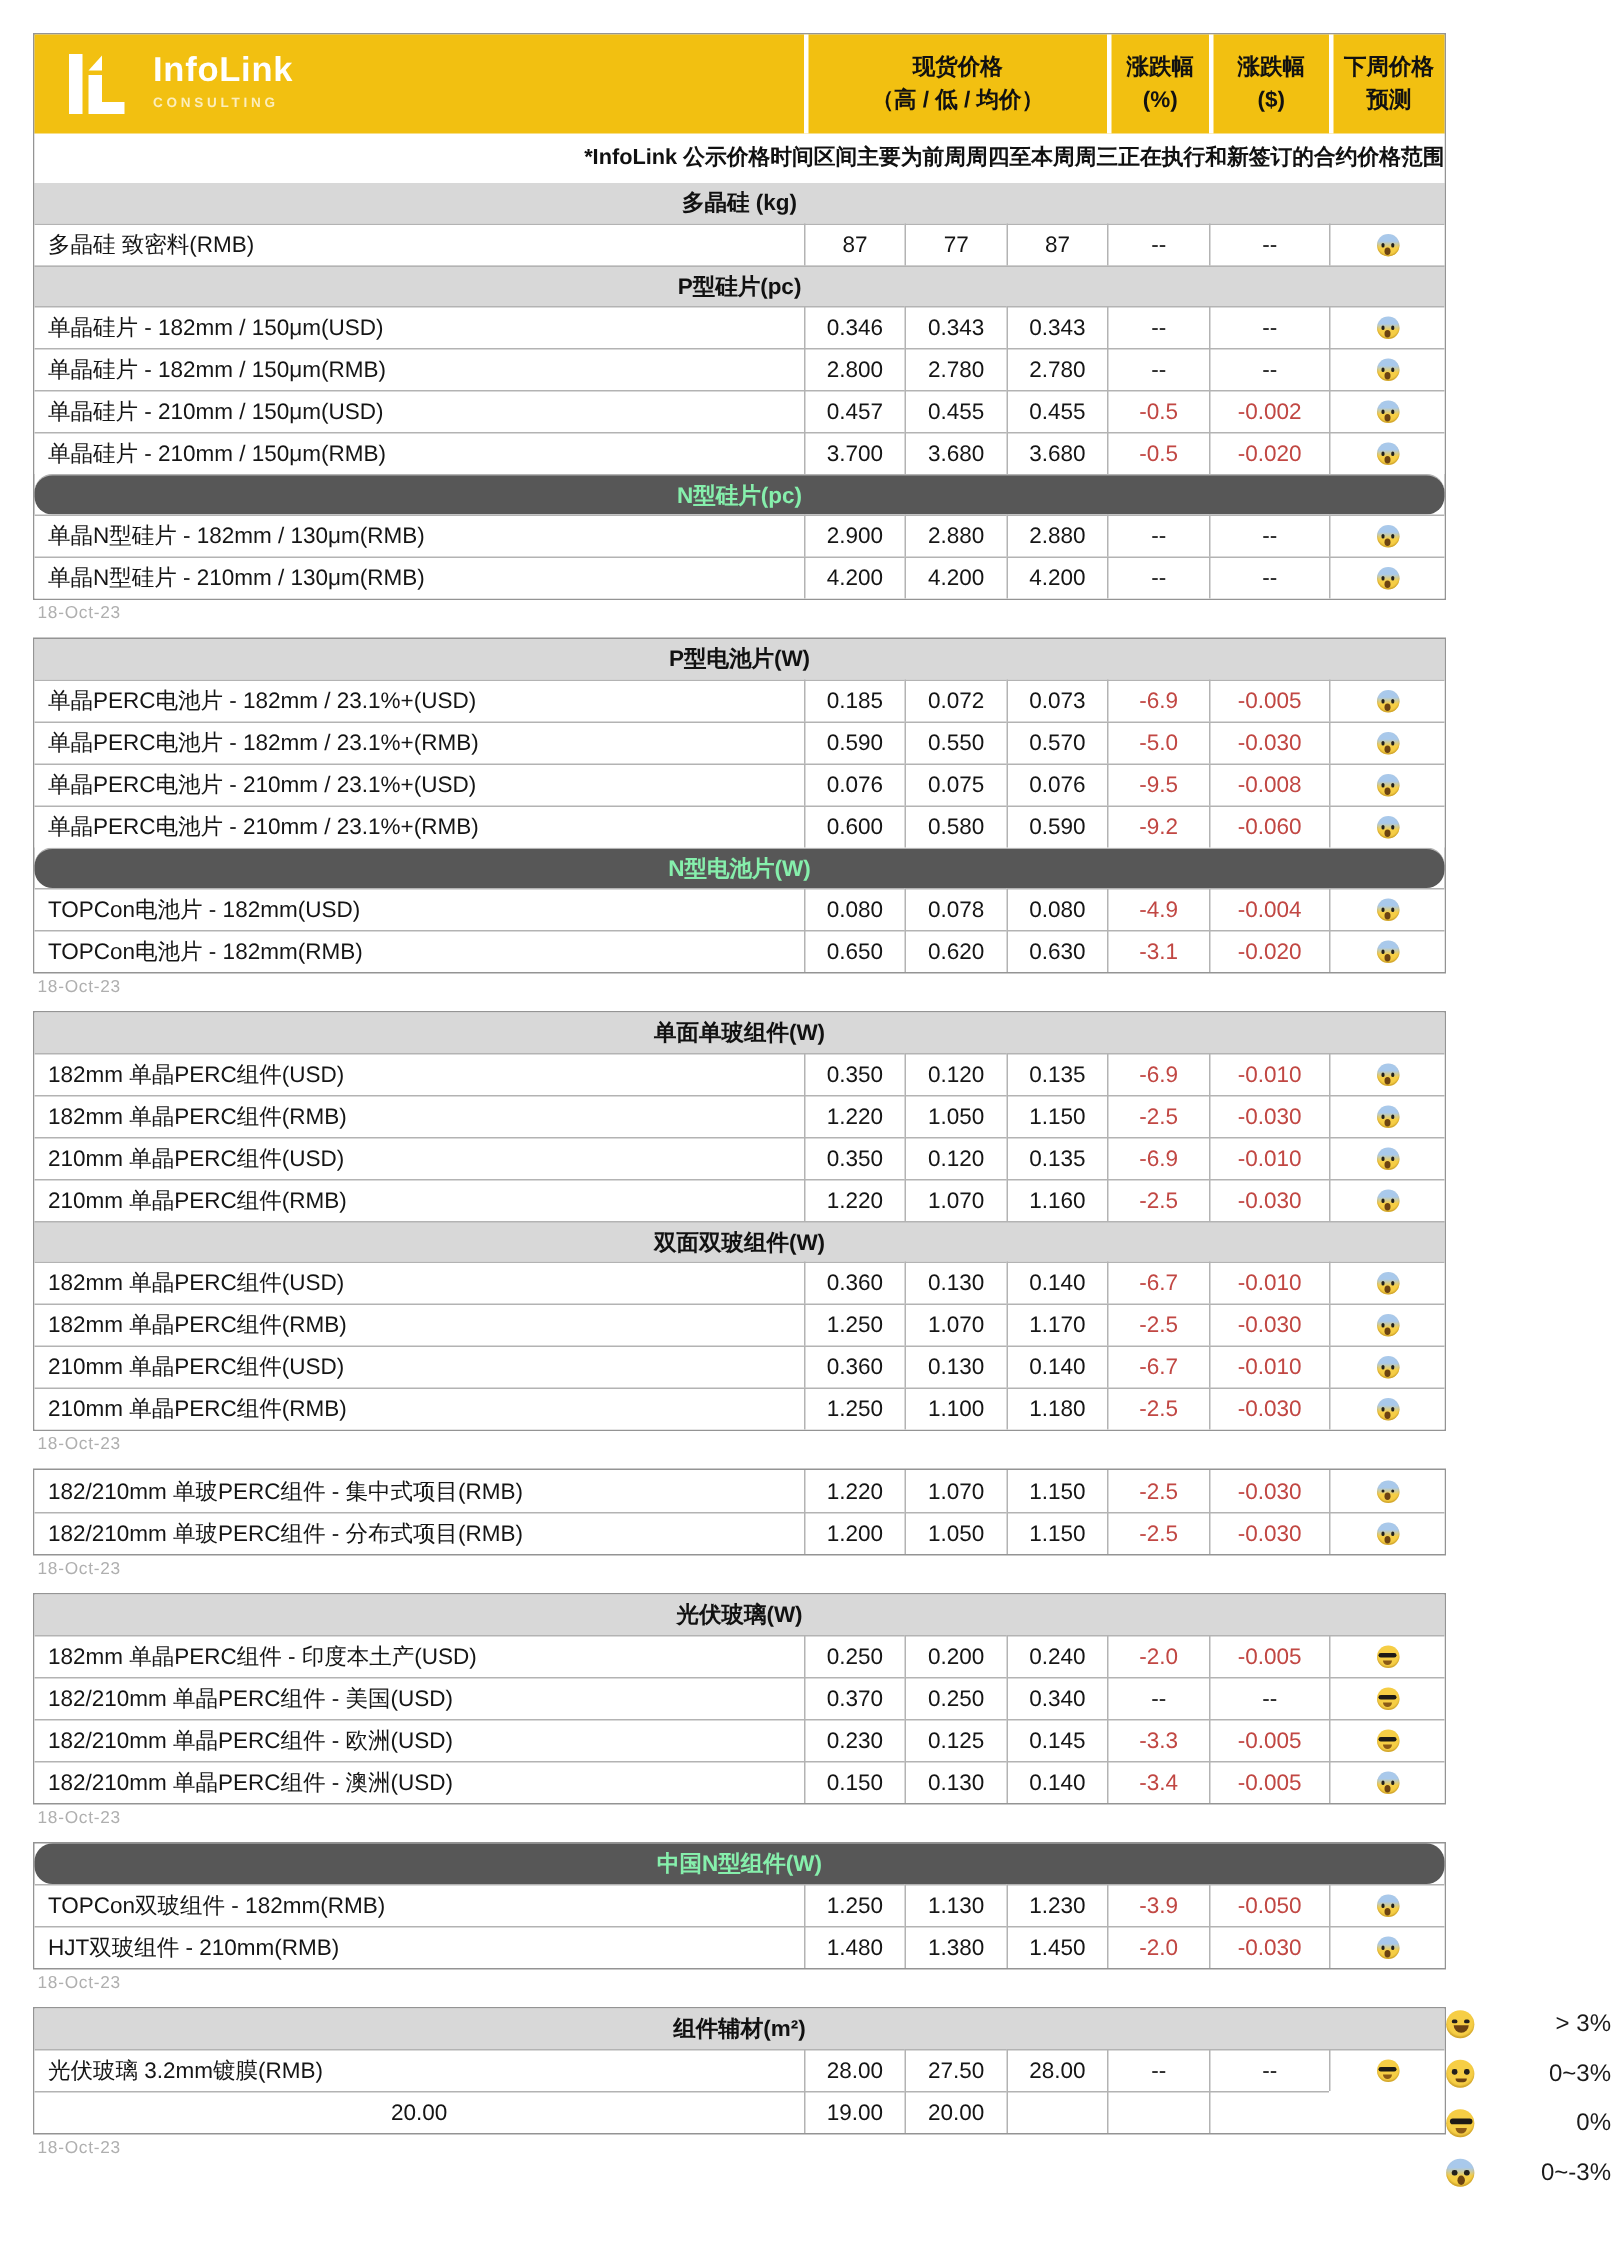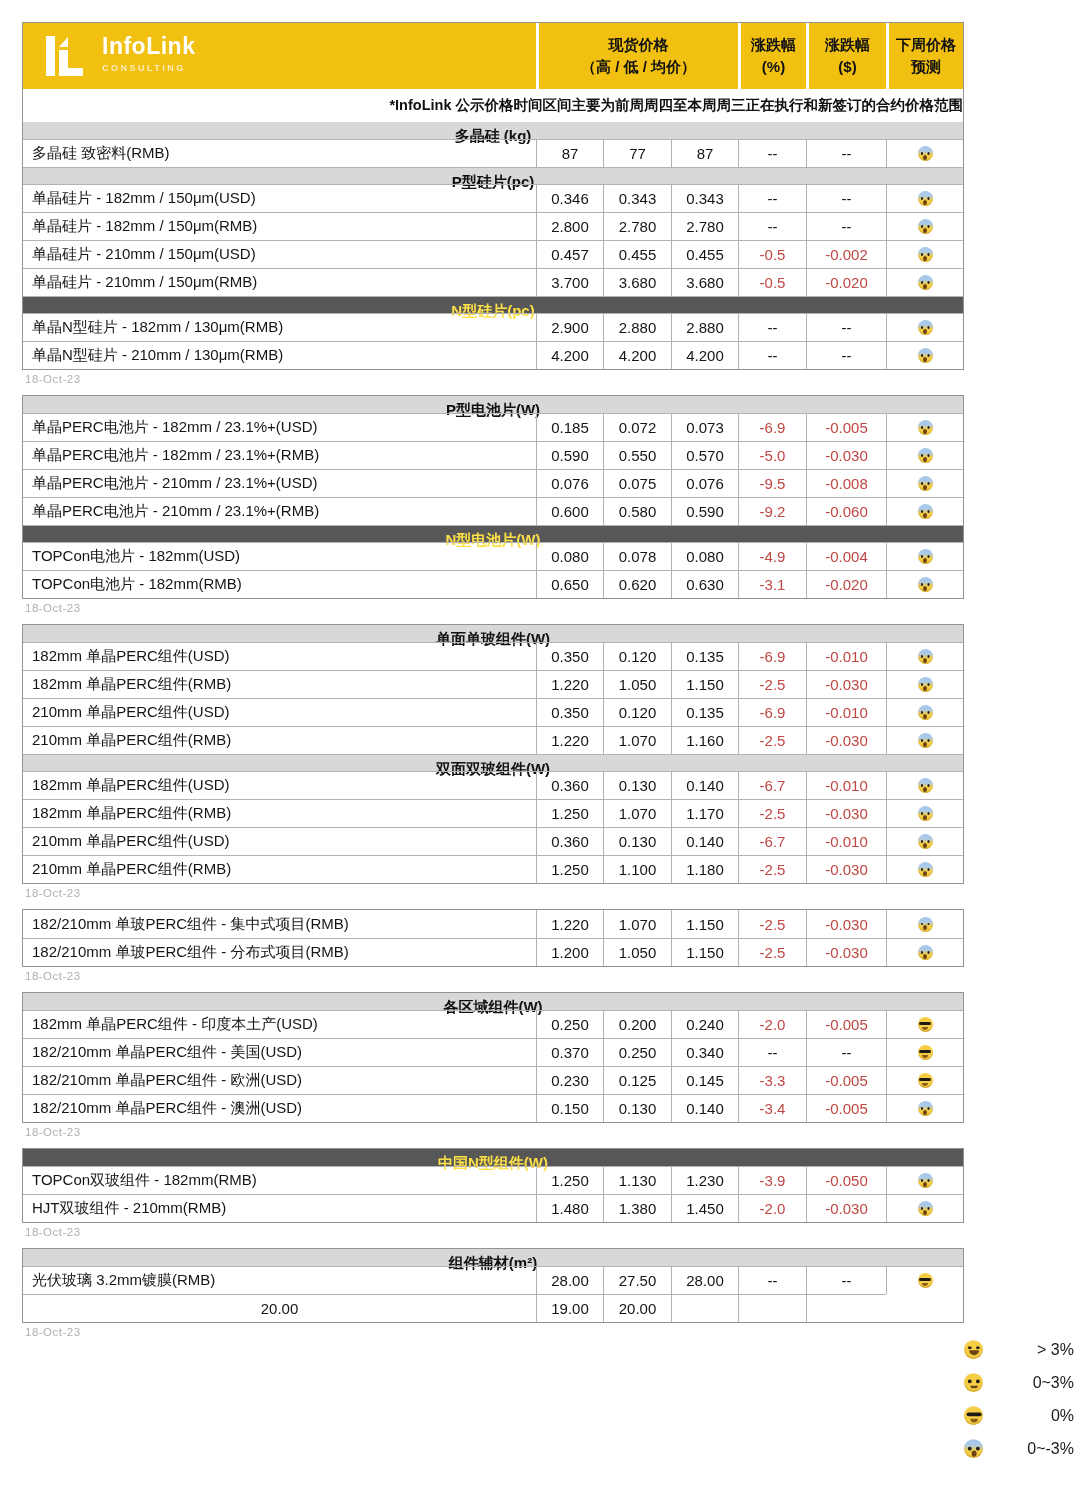--- a/index.html
+++ b/index.html
@@ -27,23 +27,23 @@
   .logo-texts{display:flex;flex-direction:column;margin-top:11px;justify-content:space-between;}
   .brand{color:#fff;font-weight:bold;font-size:23px;letter-spacing:.5px;line-height:1.1;}
   .consulting{color:rgba(255,255,255,.72);font-size:9px;letter-spacing:2.5px;font-weight:bold;margin-top:3px;}
 
   
   .note-row{height:33px;line-height:33px;text-align:right;font-weight:bold;font-size:14.5px;color:#111;background:#fff;}
 
   
   .block{border:1px solid var(--outer);}
   .first-block{border-top:none;}
-  .sec{height:17px;line-height:27px;text-align:center;font-weight:bold;font-size:15px;}
+  .sec{height:27px;line-height:27px;text-align:center;font-weight:bold;font-size:15px;}
   .sec.light{background:var(--light-sec);color:#111;}
-  .sec.dark{background:var(--dark-sec);color:#fde047;}
+  .sec.dark{background:var(--dark-sec);color:#86efac;border-radius:12px;}
   .row{display:grid;grid-template-columns:513px 67px 68px 67px 68px 80px 77px;height:28px;background:#fff;}
   .row + .row .c, .sec + .row .c{border-top:1px solid var(--border);}
   .row + .sec{border-top:1px solid var(--border);}
   .c{display:flex;align-items:center;justify-content:center;font-size:15px;color:#151515;}
   .c + .c{border-left:1px solid var(--border);}
   .c.label{justify-content:flex-start;padding-left:9px;letter-spacing:0;}
   .c.neg{color:var(--red);}
   .date{font-size:11.5px;color:var(--date);margin:3px 0 8px 3px;height:14px;letter-spacing:.5px;}
 
   
@@ -374,21 +374,21 @@
             <div class="c">1.150</div>
             <div class="c neg">-2.5</div>
             <div class="c neg">-0.030</div>
             <div class="c">
               <span class="emoji e-screaming"></span>
             </div>
           </div>
         </div>
         <div class="date">18-Oct-23</div>
         <div class="block">
-          <div class="sec light">各区域组件(W)</div>
+          <div class="sec light">光伏玻璃(W)</div>
           <div class="row">
             <div class="c label">182mm 单晶PERC组件 - 印度本土产(USD)</div>
             <div class="c">0.250</div>
             <div class="c">0.200</div>
             <div class="c">0.240</div>
             <div class="c neg">-2.0</div>
             <div class="c neg">-0.005</div>
             <div class="c">
               <span class="emoji e-cool"></span>
             </div>

